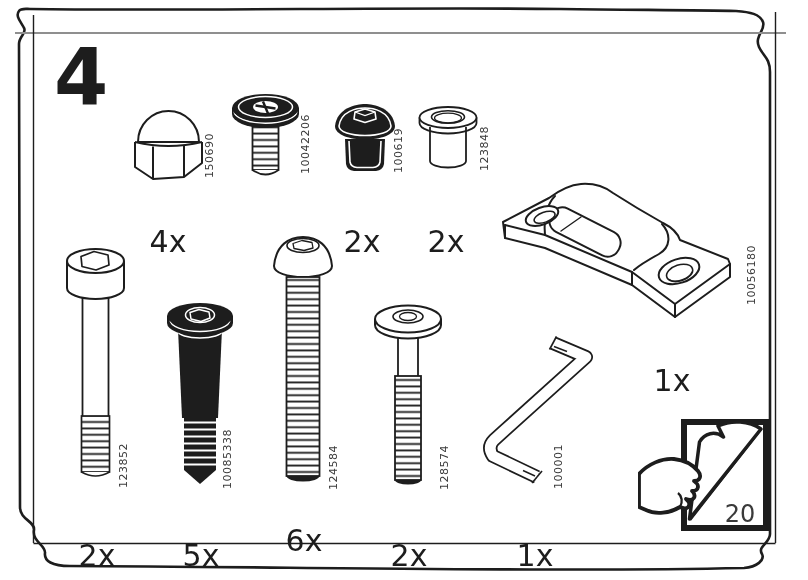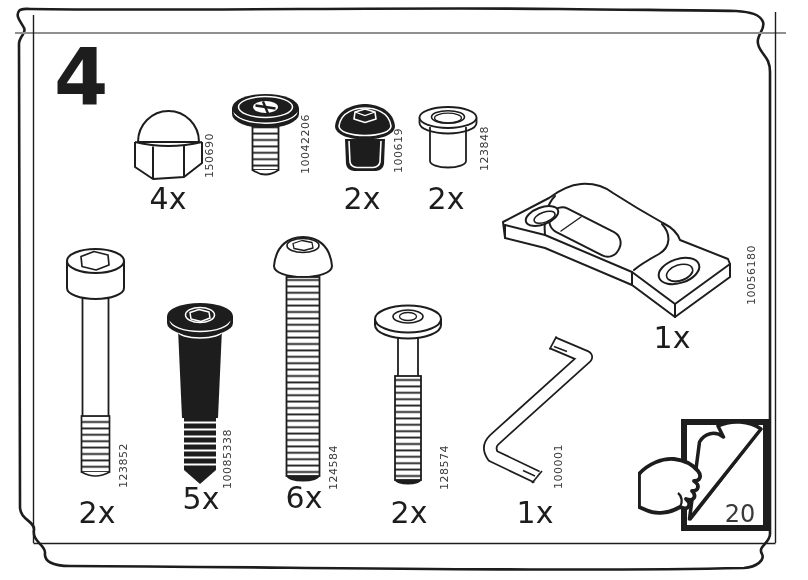--- a/index.html
+++ b/index.html
@@ -1,20 +1,20 @@
 <!DOCTYPE html>
 <html><head>
 <meta charset="utf-8">
 <style>
   html,body{margin:0;padding:0;background:#ffffff;}
   #stage{position:relative;width:808px;height:580px;background:#ffffff;overflow:hidden;
          font-family:"DejaVu Sans","Liberation Sans",sans-serif;color:#1d1d1d;}
   .abs{position:absolute;}
   .qty{position:absolute;font-size:30px;color:#1d1d1d;text-align:right;white-space:nowrap;
-       transform:translateX(-50%);letter-spacing:0px;}
+       transform:translateX(-50%);letter-spacing:0px;margin-top:43px;}
   .pnum{position:absolute;font-size:11px;color:#3a3a3a;writing-mode:vertical-rl;
         transform:rotate(180deg);letter-spacing:0.5px;white-space:nowrap;}
   .stepnum{position:absolute;left:54px;top:38px;font-size:78px;font-weight:700;color:#1d1d1d;
            line-height:1;}
   svg{display:block;}
 </style>
 </head>
 <body>
 
 <div id="stage">
@@ -144,21 +144,21 @@
     <path d="M4,16 L4,23 A33,13 0 0 0 70,23 L70,16 Z" fill="#1d1d1d"></path>
     <path d="M7,20 A30,11.5 0 0 0 67,20" fill="none" stroke="#ffffff" stroke-width="1.3"></path>
     <ellipse cx="37" cy="16" rx="33" ry="13" fill="#1d1d1d"></ellipse>
     <ellipse cx="37" cy="15" rx="14.5" ry="7.5" fill="none" stroke="#ffffff" stroke-width="1.5"></ellipse>
     <polygon points="27,12.5 36,9.5 46,12 47,18 38,21.5 28,19" fill="none" stroke="#ffffff" stroke-width="1.5" stroke-linejoin="round"></polygon>
     <rect x="21" y="118" width="32" height="52" fill="#1d1d1d"></rect>
     <rect x="21" y="118" width="32" height="52" fill="url(#thrB)"></rect>
     <polygon points="21,170 37,184 53,170" fill="#1d1d1d"></polygon>
   </svg>
   <div class="pnum" style="left:221px;top:429px">10085338</div>
-  <div class="qty" style="left:201px;top:481px">5x</div>
+  <div class="qty" style="left:201px;top:495px">5x</div>
 
   <svg class="abs" width="72" height="258" style="left:267px;top:232px" viewBox="0 0 72 258">
     <path d="M7,34 C9,13 22,5 36,5 C50,5 63,13 65,34 C65,41 51,45 36,45 C21,45 7,41 7,34 Z" fill="#ffffff" stroke="#1d1d1d" stroke-width="2"></path>
     <ellipse cx="36" cy="13.5" rx="16" ry="7" fill="#ffffff" stroke="#1d1d1d" stroke-width="1.6"></ellipse>
     <polygon points="26,11.5 35,8.5 45,10.5 46,16 37,18.5 27,16.5" fill="none" stroke="#1d1d1d" stroke-width="1.3" stroke-linejoin="round"></polygon>
     <rect x="19.5" y="45" width="33" height="199" fill="#ffffff" stroke="#1d1d1d" stroke-width="1.8"></rect>
     <rect x="19.5" y="45" width="33" height="199" fill="url(#thrW)"></rect>
     <path d="M19.5,244 A16.5,5.5 0 0 0 52.5,244 Z" fill="#1d1d1d"></path>
   </svg>
   <div class="pnum" style="left:327px;top:445px">124584</div>

